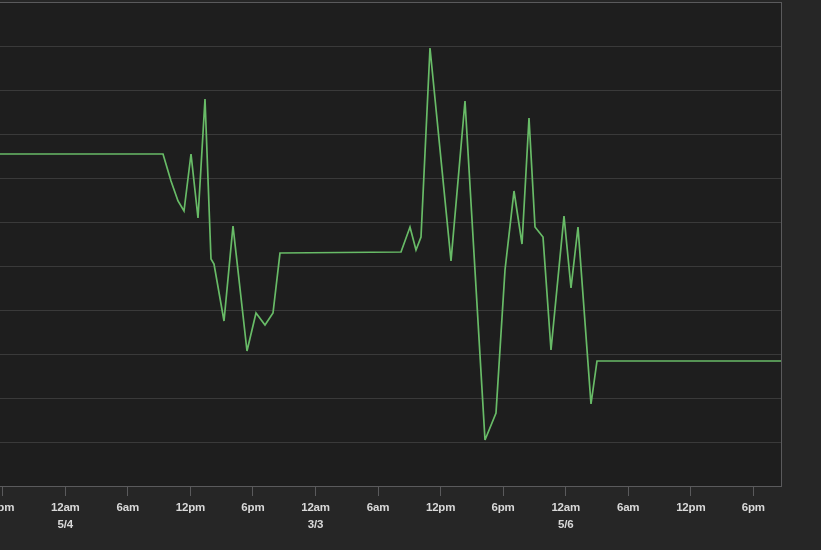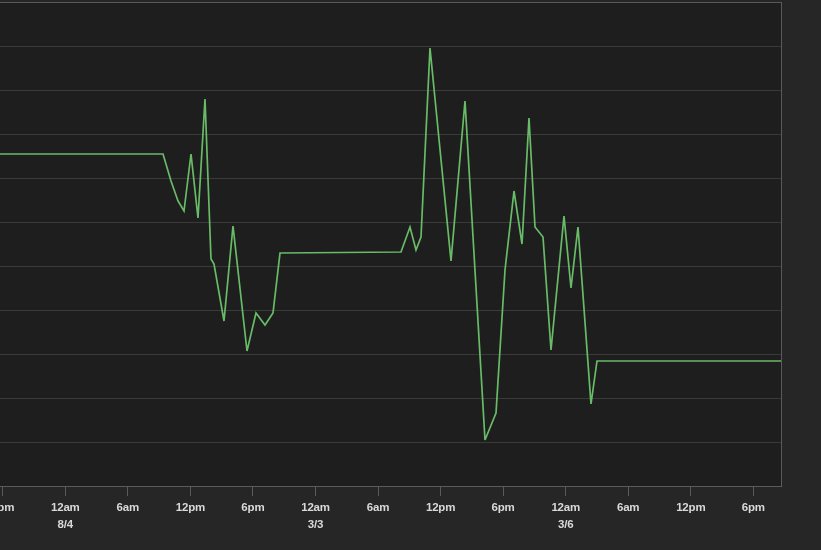--- a/index.html
+++ b/index.html
@@ -72,21 +72,21 @@
       <line x1="690.8" y1="486.5" x2="690.8" y2="495.5" stroke="#5a5a5c" stroke-width="1" shape-rendering="crispEdges"></line>
       <line x1="753.3" y1="486.5" x2="753.3" y2="495.5" stroke="#5a5a5c" stroke-width="1" shape-rendering="crispEdges"></line>
       <polyline points="0,154 163,154 171,181 178,201 184,211 191,154 198,218 205,99 211,259 214,264 224,321 233,226 247,351 256,313 265,325 273,313 280,253 401,252 410,227 416,250 421,237 430,48 451,261 465,101 485,440 496,413 505,270 514,191 522,244 529,118 535,227 543,237 551,350 564,216 571,288 578,227 591,404 597,361 781,361" fill="none" stroke="#68bb67" stroke-width="1.7" stroke-linejoin="miter" stroke-linecap="butt"></polyline>
     </svg>
   <div id="x-axis-labels">
       <div class="xlab" style="left: -25.3px; top: 498.5px;">
         <div>6pm</div>
       </div>
       <div class="xlab" style="left: 37.3px; top: 498.5px;">
         <div>12am</div>
-        <div>8/4</div>
+        <div>5/4</div>
       </div>
       <div class="xlab" style="left: 99.8px; top: 498.5px;">
         <div>6am</div>
       </div>
       <div class="xlab" style="left: 162.4px; top: 498.5px;">
         <div>12pm</div>
       </div>
       <div class="xlab" style="left: 224.9px; top: 498.5px;">
         <div>6pm</div>
       </div>
@@ -98,21 +98,21 @@
         <div>6am</div>
       </div>
       <div class="xlab" style="left: 412.6px; top: 498.5px;">
         <div>12pm</div>
       </div>
       <div class="xlab" style="left: 475.1px; top: 498.5px;">
         <div>6pm</div>
       </div>
       <div class="xlab" style="left: 537.7px; top: 498.5px;">
         <div>12am</div>
-        <div>3/6</div>
+        <div>5/6</div>
       </div>
       <div class="xlab" style="left: 600.2px; top: 498.5px;">
         <div>6am</div>
       </div>
       <div class="xlab" style="left: 662.8px; top: 498.5px;">
         <div>12pm</div>
       </div>
       <div class="xlab" style="left: 725.3px; top: 498.5px;">
         <div>6pm</div>
       </div>

